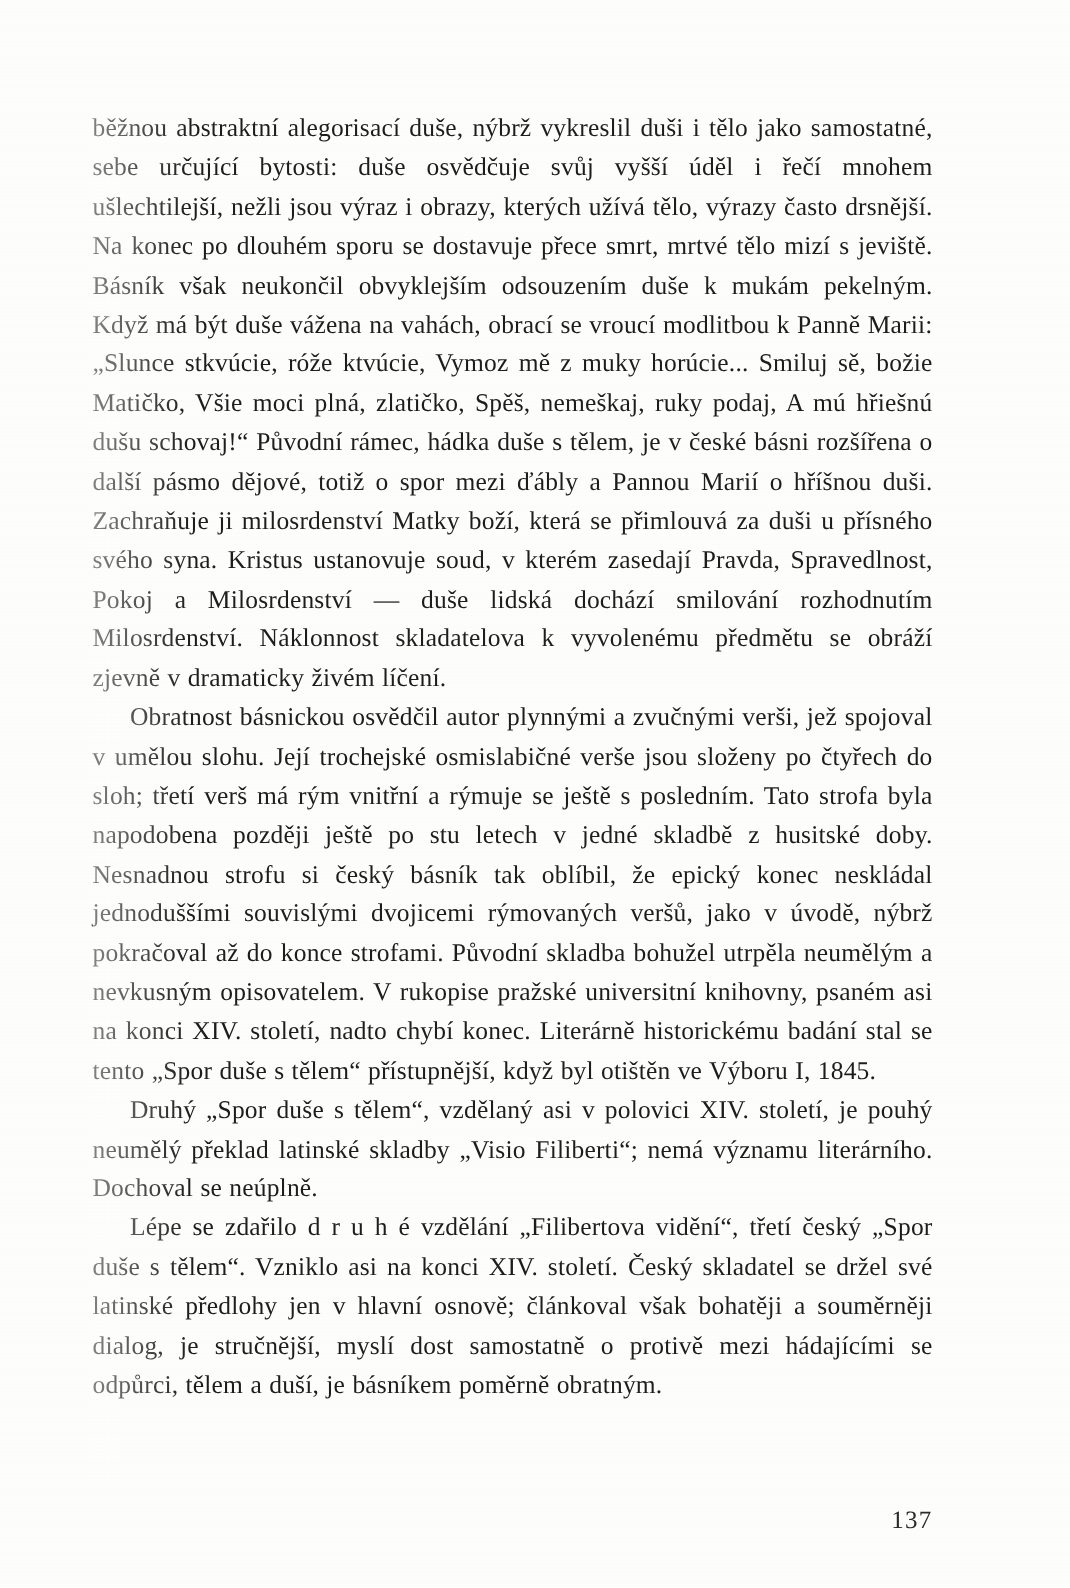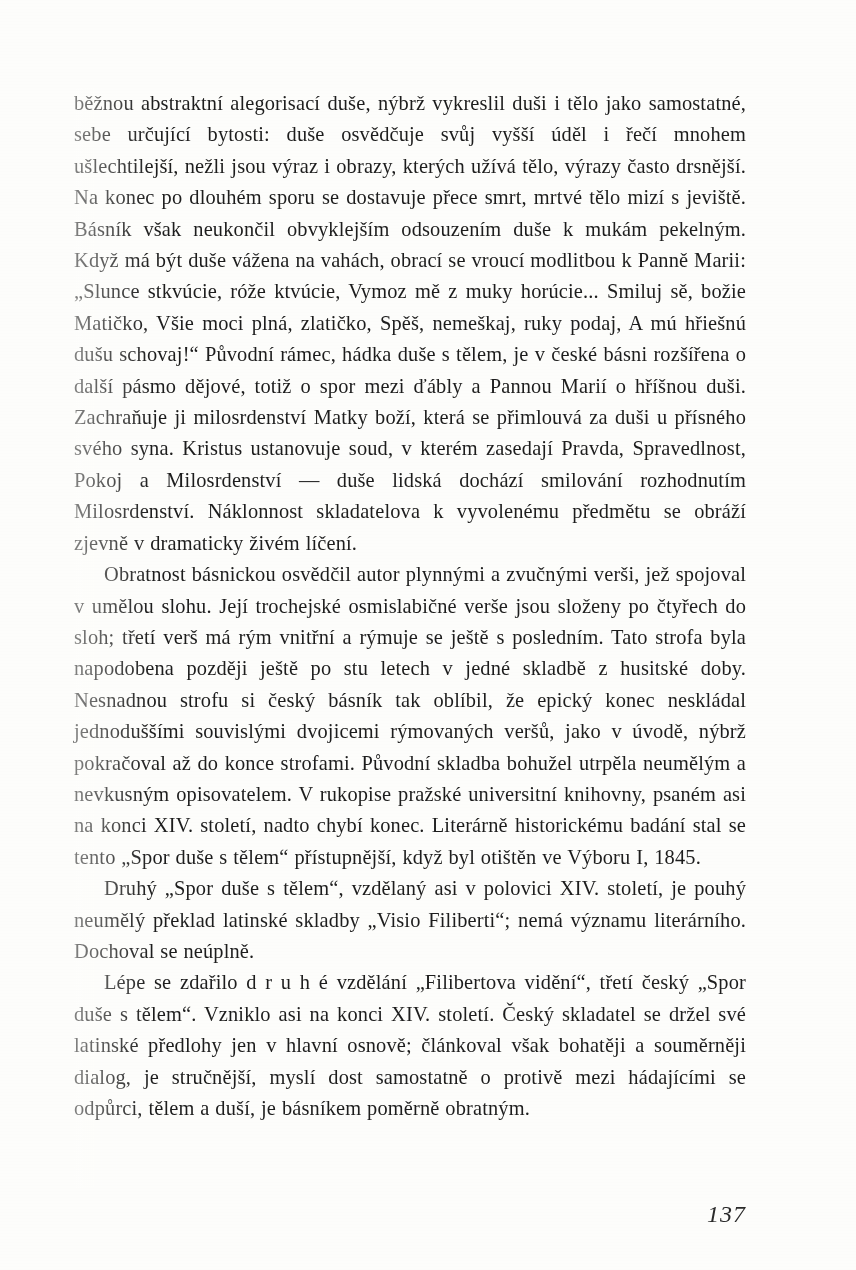--- a/index.html
+++ b/index.html
@@ -53,24 +53,23 @@
     width: 78px;
     height: 1100px;
     pointer-events: none;
     background: linear-gradient(to right, rgba(253,253,251,0.45), rgba(253,253,251,0.0));
     mix-blend-mode: lighten;
   }
   .page-number {
     position: absolute;
     right: 110px;
     bottom: 42px;
-    font-size: 24px;
+    font-size: 20px;
     letter-spacing: 1px;
     color: #2a2a2a;
-    font-style: italic;
   }
   
   .grain {
     position: absolute;
     inset: 0;
     pointer-events: none;
     opacity: 0.35;
     background-image:
       repeating-linear-gradient(0deg, rgba(0,0,0,0.012) 0px, rgba(0,0,0,0.012) 1px, rgba(255,255,255,0) 1px, rgba(255,255,255,0) 3px);
   }

